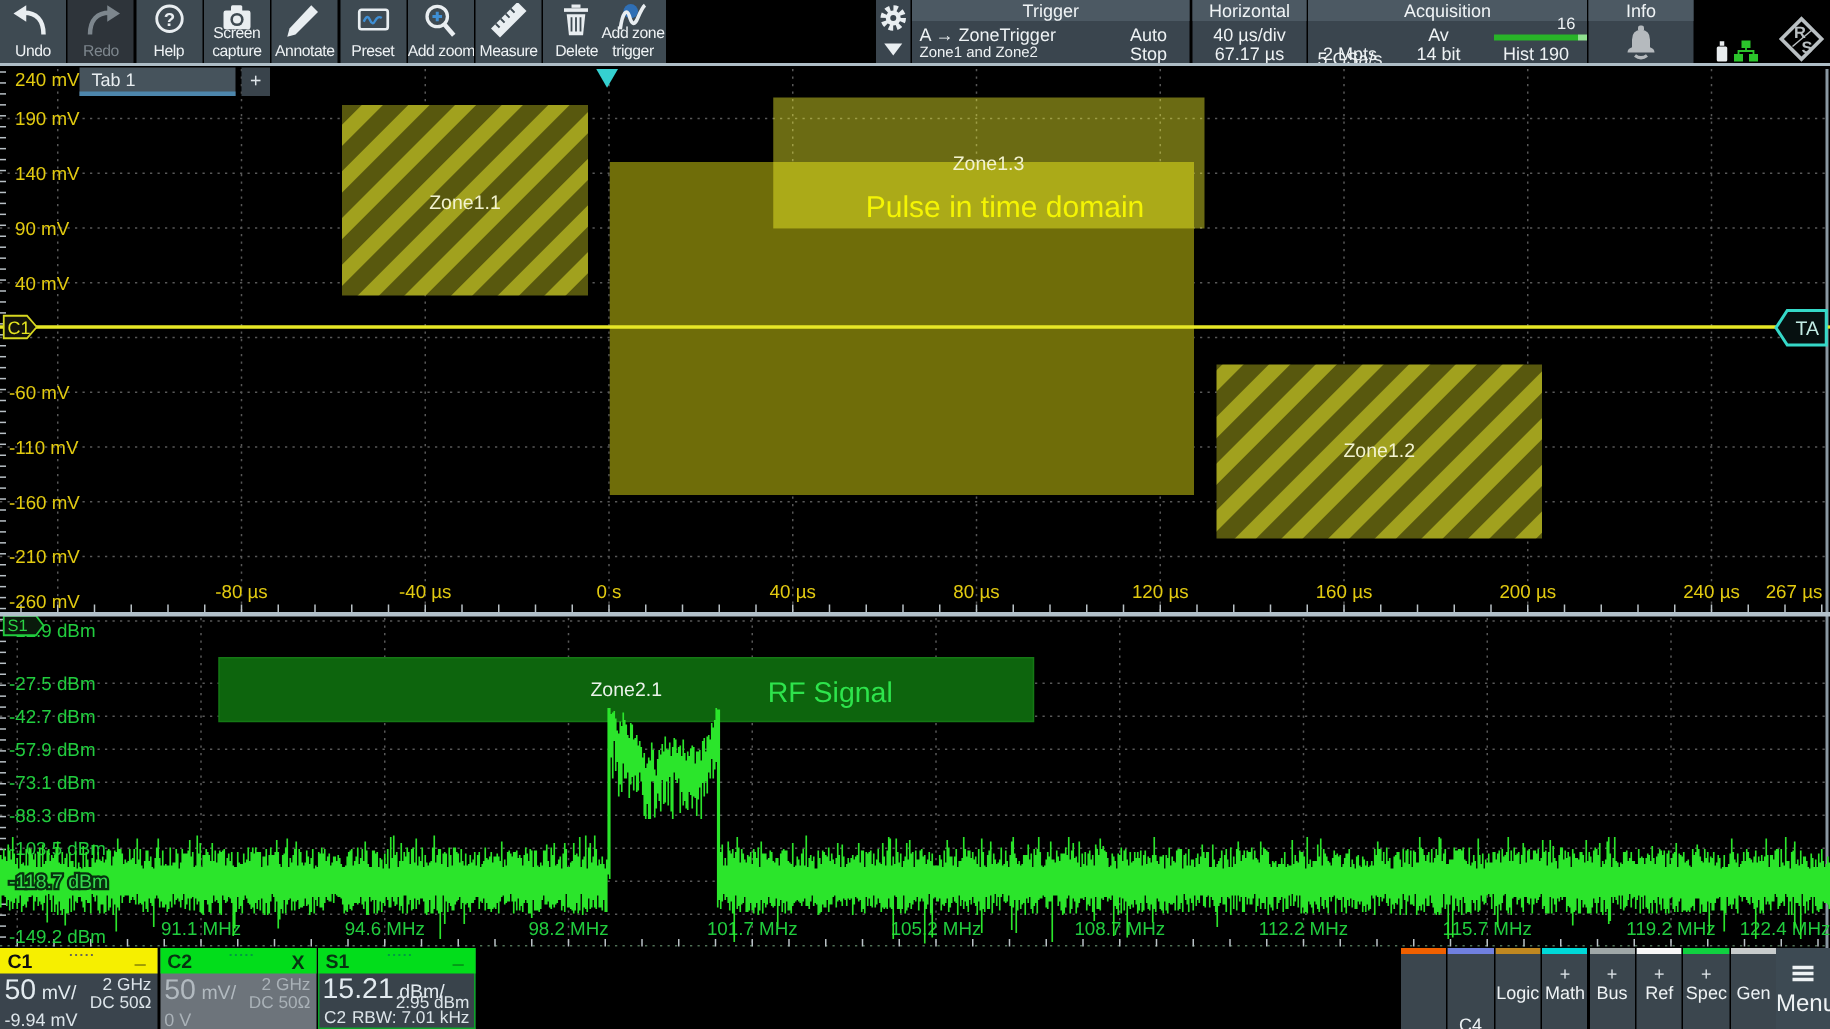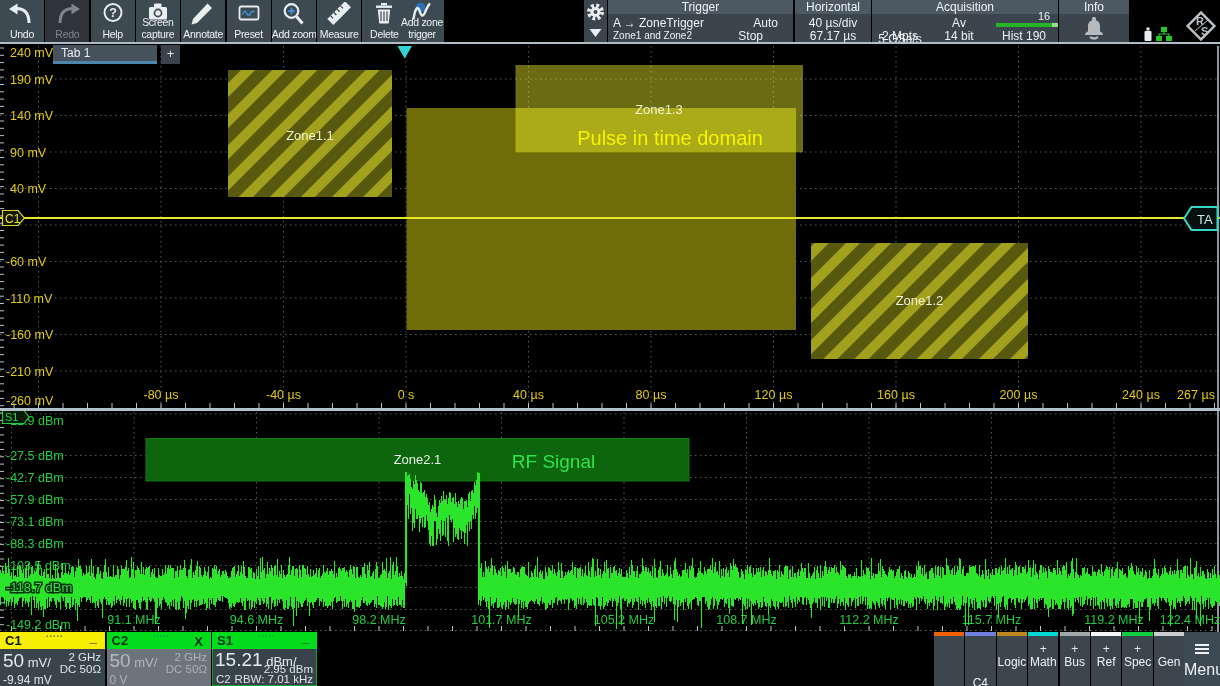--- a/index.html
+++ b/index.html
@@ -391,21 +391,21 @@
     <circle cx="11.5" cy="12" r="5" fill="#e9eef1"></circle>
     <circle cx="11.5" cy="12" r="2" fill="#3a454e"></circle>
     <polygon points="5.5,29 17.5,29 11.5,37" fill="#e9eef1"></polygon>
   </svg>
 </div>
 <div class="sect" style="left:608px;width:185px;">
   <div class="hd">Trigger</div>
   <div class="r1" style="left:5px;top:16px;">A → ZoneTrigger</div>
   <div class="r1" style="right:15px;top:16px;width:auto;text-align:right;">Auto</div>
   <div class="r1" style="left:5px;top:30px;font-size:10px;">Zone1 and Zone2</div>
-  <div class="r1" style="right:30px;top:29px;width:auto;text-align:center;">Stop</div>
+  <div class="r1" style="right:15px;top:29px;width:auto;text-align:center;">Stop</div>
 </div>
 <div class="sect" style="left:795px;width:76px;">
   <div class="hd">Horizontal</div>
   <div class="r1" style="top:16px;text-align:center;">40 µs/div</div>
   <div class="r1" style="top:29px;text-align:center;">67.17 µs</div>
 </div>
 <div class="sect" style="left:872px;width:186px;">
   <div class="hd">Acquisition</div>
   <div class="r1" style="left:0;width:56px;top:32px;text-align:center;">5 GSa/s</div>
   <div class="r1" style="left:0;width:56px;top:29px;text-align:center;">2 Mpts</div>

